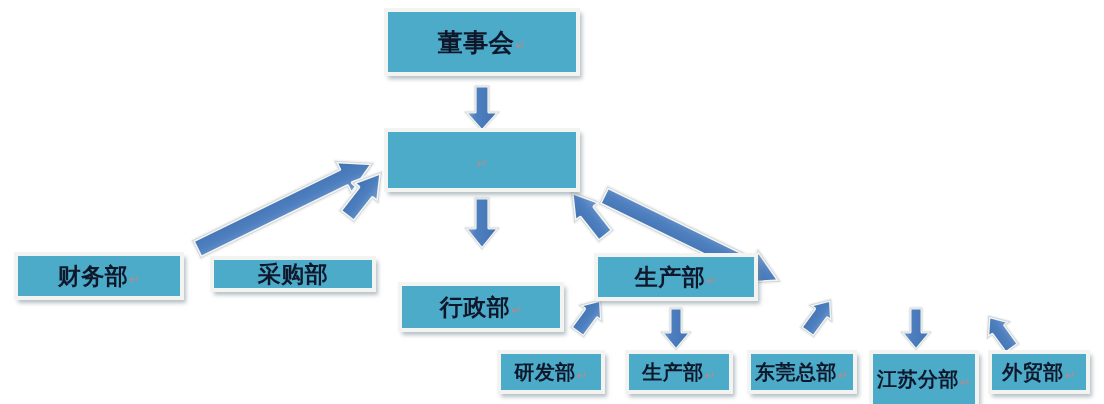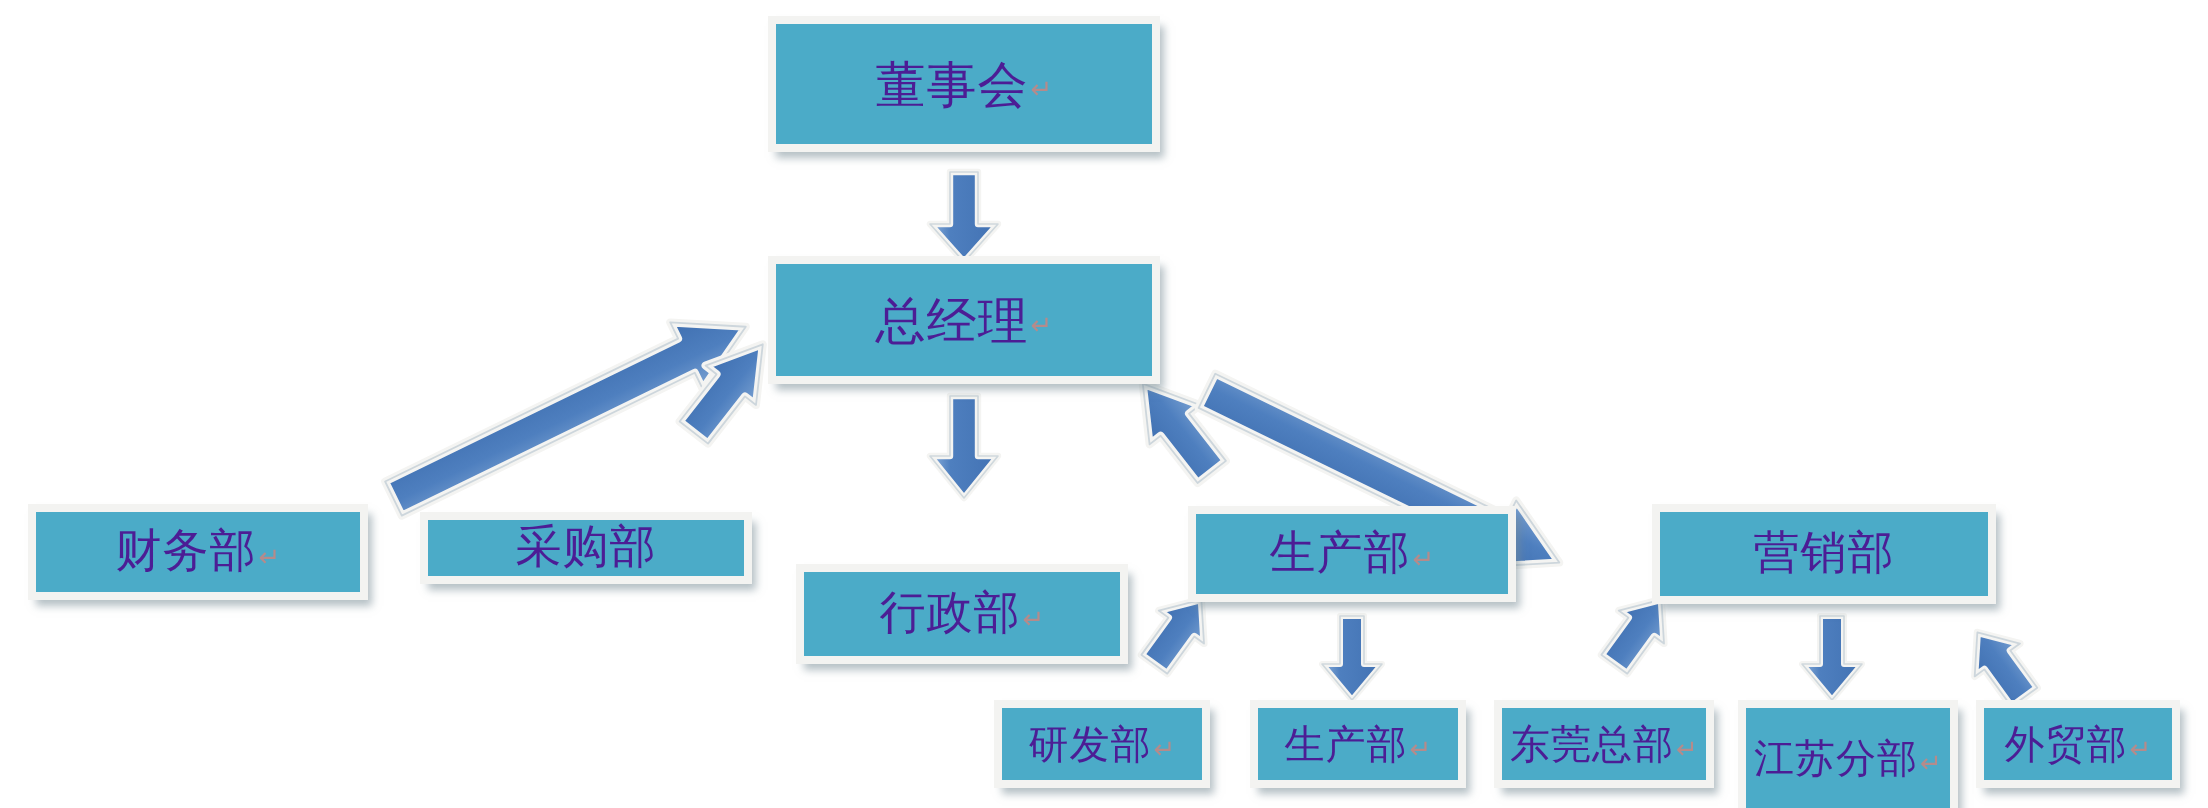--- a/index.html
+++ b/index.html
@@ -27,24 +27,24 @@
   .node .fill {
     width: 100%;
     height: 100%;
     background: #4babc8;
     display: flex;
     align-items: center;
     justify-content: center;
     box-sizing: border-box;
   }
   .node .label {
-    color: #4c1d95;
+    color: #0f172a;
     white-space: nowrap;
     line-height: 1;
-    font-weight: 400;
+    font-weight: 700;
     letter-spacing: 0.5px;
   }
   .node .pilcrow {
     color: #b58b8b;
     font-size: 13px;
     margin-left: 1px;
     position: relative;
     top: 3px;
     font-family: "DejaVu Sans", sans-serif;
   }
@@ -181,21 +181,20 @@
 
   <div class="node tier-1" style="left:384px; top:8px; width:196px; height:68px;">
     <div class="fill">
       <span class="label">董事会</span>
         <span class="pilcrow">↵</span>
     </div>
   </div>
 
   <div class="node tier-1" style="left:384px; top:128px; width:196px; height:64px;">
     <div class="fill">
-      <span class="label">总经理</span>
         <span class="pilcrow">↵</span>
     </div>
   </div>
 
   <div class="node tier-2" style="left:14px; top:252px; width:170px; height:48px;">
     <div class="fill">
       <span class="label">财务部</span>
         <span class="pilcrow">↵</span>
     </div>
   </div>
@@ -213,25 +212,20 @@
     </div>
   </div>
 
   <div class="node tier-2" style="left:594px; top:253px; width:164px; height:48px;">
     <div class="fill">
       <span class="label">生产部</span>
         <span class="pilcrow">↵</span>
     </div>
   </div>
 
-  <div class="node tier-2" style="left:826px; top:252px; width:172px; height:50px;">
-    <div class="fill">
-      <span class="label">营销部</span>
-    </div>
-  </div>
 
   <div class="node tier-3" style="left:497px; top:350px; width:108px; height:44px;">
     <div class="fill">
       <span class="label">研发部</span>
         <span class="pilcrow">↵</span>
     </div>
   </div>
 
   <div class="node tier-3" style="left:625px; top:350px; width:108px; height:44px;">
     <div class="fill">

